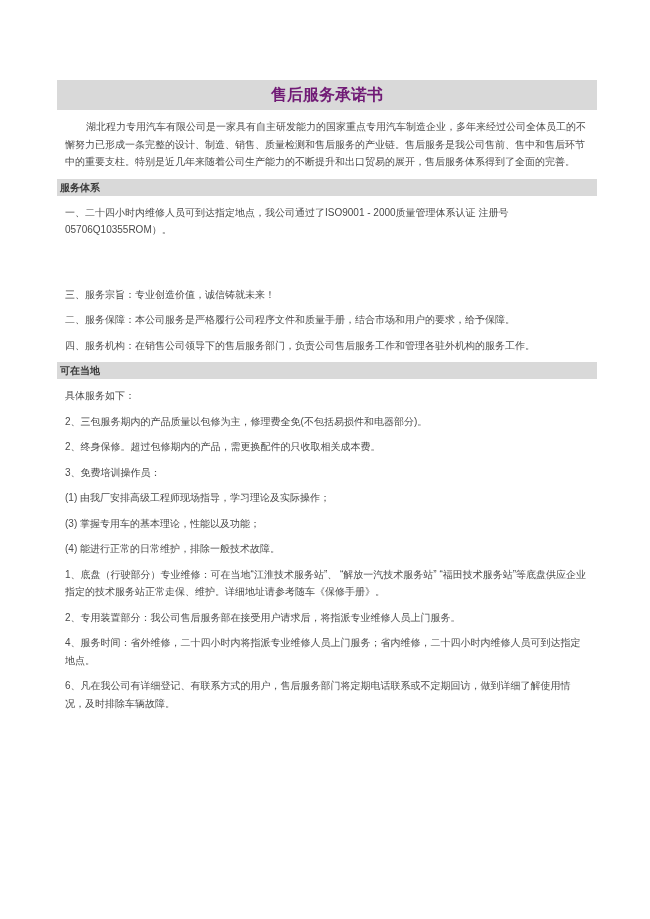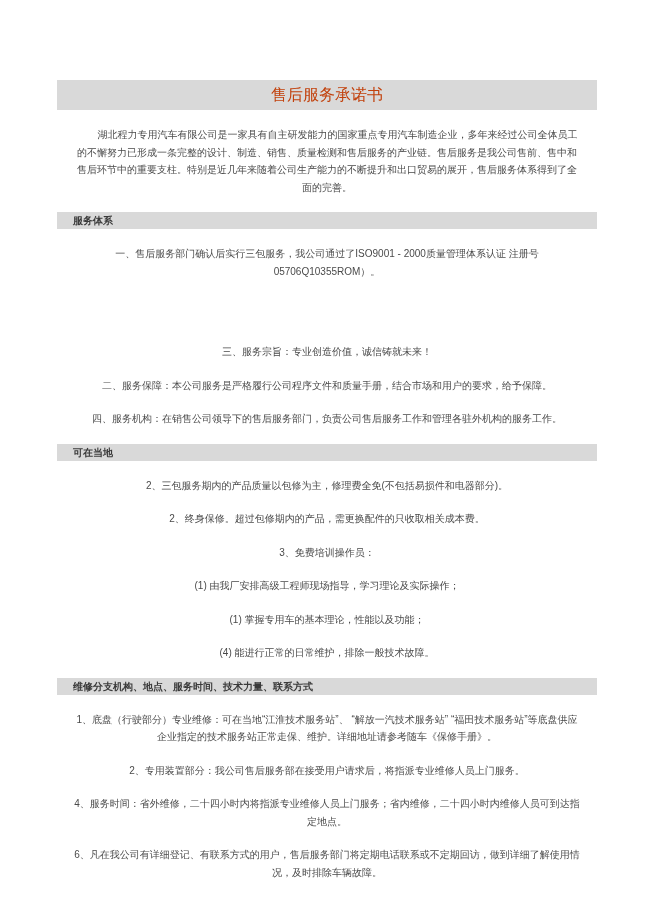--- a/index.html
+++ b/index.html
@@ -20,66 +20,65 @@
     font-size: 10px;
     line-height: 17.5px;
     text-align: left;
   }
   .title-bar {
     background: #d9d9d9;
     height: 30px;
     line-height: 30px;
     text-align: center;
     font-size: 16px;
-    font-weight: normal;
-    color: #c2410c;
+    font-weight: bold;
+    color: #701a75;
     margin-bottom: 6px;
   }
   .content p {
-    margin: 16px;
+    margin: 8px;
     padding: 0;
-    text-align: center;
   }
   .intro { text-indent: 21px; }
   .section-bar {
     background: #d9d9d9;
     font-weight: bold;
     color: #3a3a3a;
     height: 17px;
     line-height: 17px;
-    padding-left: 16px;
+    padding-left: 3px;
     margin: 1px 0;
   }
   .spacer-2line { height: 31px; }
 </style>
 </head>
 <body>
 
 <div class="page">
   <div class="content">
 
     <div class="title-bar">售后服务承诺书</div>
 
     <p class="intro">湖北程力专用汽车有限公司是一家具有自主研发能力的国家重点专用汽车制造企业，多年来经过公司全体员工的不懈努力已形成一条完整的设计、制造、销售、质量检测和售后服务的产业链。售后服务是我公司售前、售中和售后环节中的重要支柱。特别是近几年来随着公司生产能力的不断提升和出口贸易的展开，售后服务体系得到了全面的完善。</p>
 
     <div class="section-bar">服务体系</div>
-    <p>一、售后服务部门确认后实行三包服务，我公司通过了ISO9001 - 2000质量管理体系认证 注册号05706Q10355ROM）。</p>
+    <p>一、二十四小时内维修人员可到达指定地点，我公司通过了ISO9001 - 2000质量管理体系认证 注册号05706Q10355ROM）。</p>
     <div class="spacer-2line"></div>
     <p>三、服务宗旨：专业创造价值，诚信铸就未来！</p>
     <p>二、服务保障：本公司服务是严格履行公司程序文件和质量手册，结合市场和用户的要求，给予保障。</p>
     <p>四、服务机构：在销售公司领导下的售后服务部门，负责公司售后服务工作和管理各驻外机构的服务工作。</p>
 
     <div class="section-bar">可在当地</div>
+    <p>具体服务如下：</p>
     <p>2、三包服务期内的产品质量以包修为主，修理费全免(不包括易损件和电器部分)。</p>
     <p>2、终身保修。超过包修期内的产品，需更换配件的只收取相关成本费。</p>
     <p>3、免费培训操作员：</p>
     <p>(1) 由我厂安排高级工程师现场指导，学习理论及实际操作；</p>
-    <p>(1) 掌握专用车的基本理论，性能以及功能；</p>
+    <p>(3) 掌握专用车的基本理论，性能以及功能；</p>
     <p>(4) 能进行正常的日常维护，排除一般技术故障。</p>
 
-    <div class="section-bar">维修分支机构、地点、服务时间、技术力量、联系方式</div>
     <p>1、底盘（行驶部分）专业维修：可在当地“江淮技术服务站”、 “解放一汽技术服务站” “福田技术服务站”等底盘供应企业指定的技术服务站正常走保、维护。详细地址请参考随车《保修手册》。</p>
     <p>2、专用装置部分：我公司售后服务部在接受用户请求后，将指派专业维修人员上门服务。</p>
     <p>4、服务时间：省外维修，二十四小时内将指派专业维修人员上门服务；省内维修，二十四小时内维修人员可到达指定地点。</p>
     <p>6、凡在我公司有详细登记、有联系方式的用户，售后服务部门将定期电话联系或不定期回访，做到详细了解使用情况，及时排除车辆故障。</p>
 
   </div>
 </div>
 
 </body></html>

